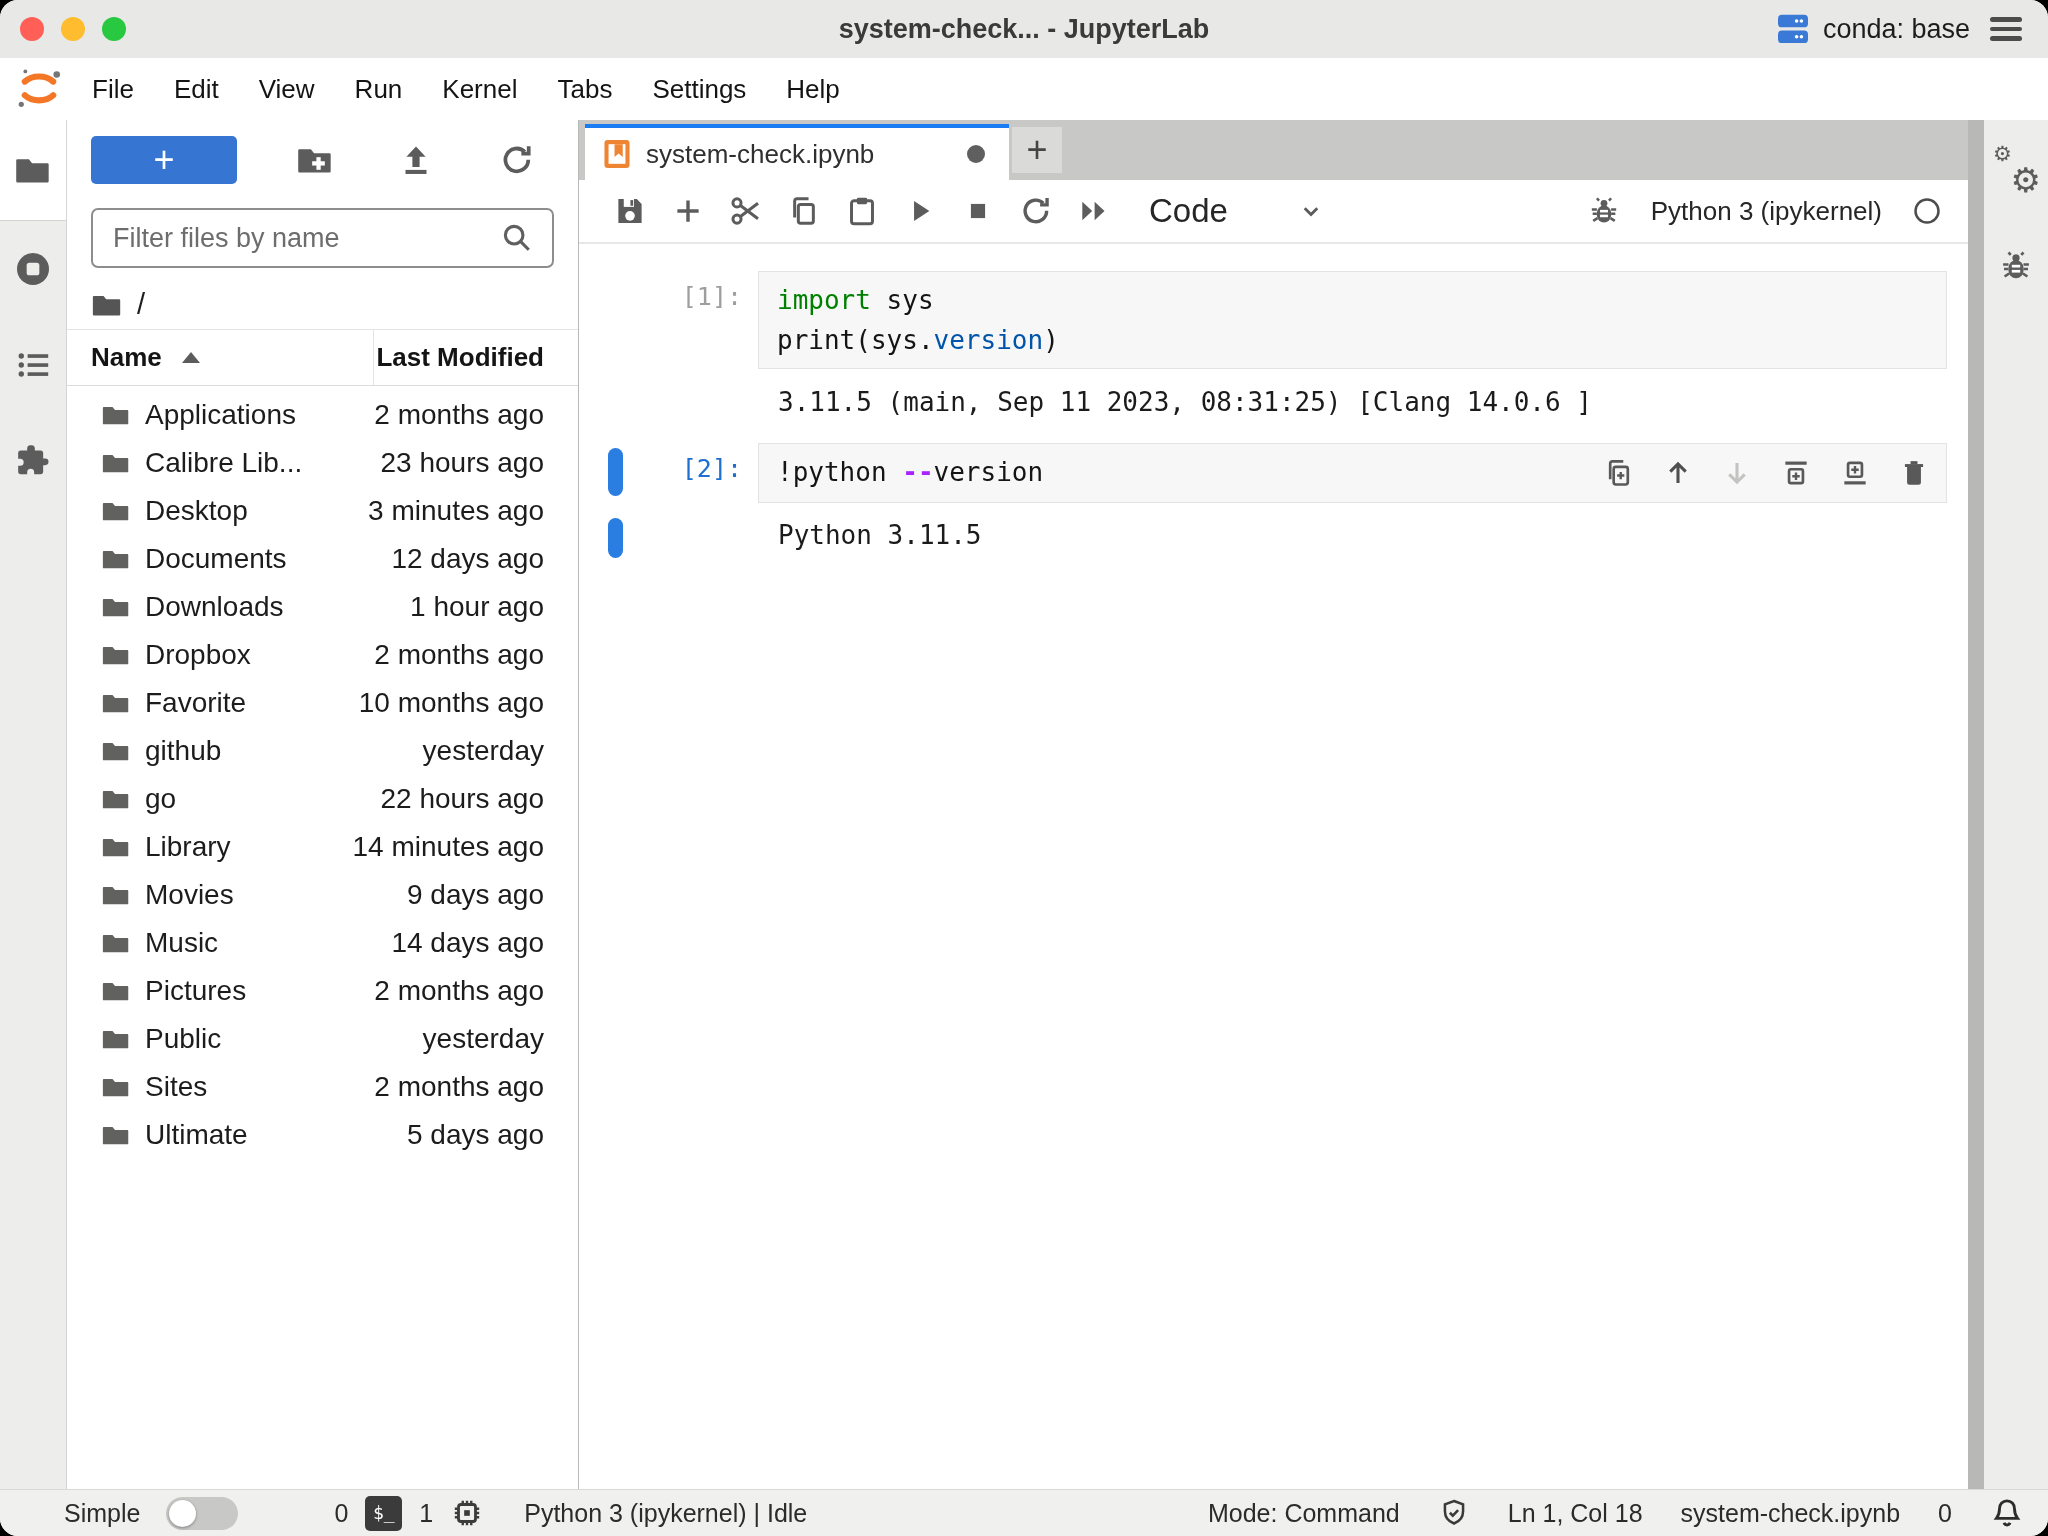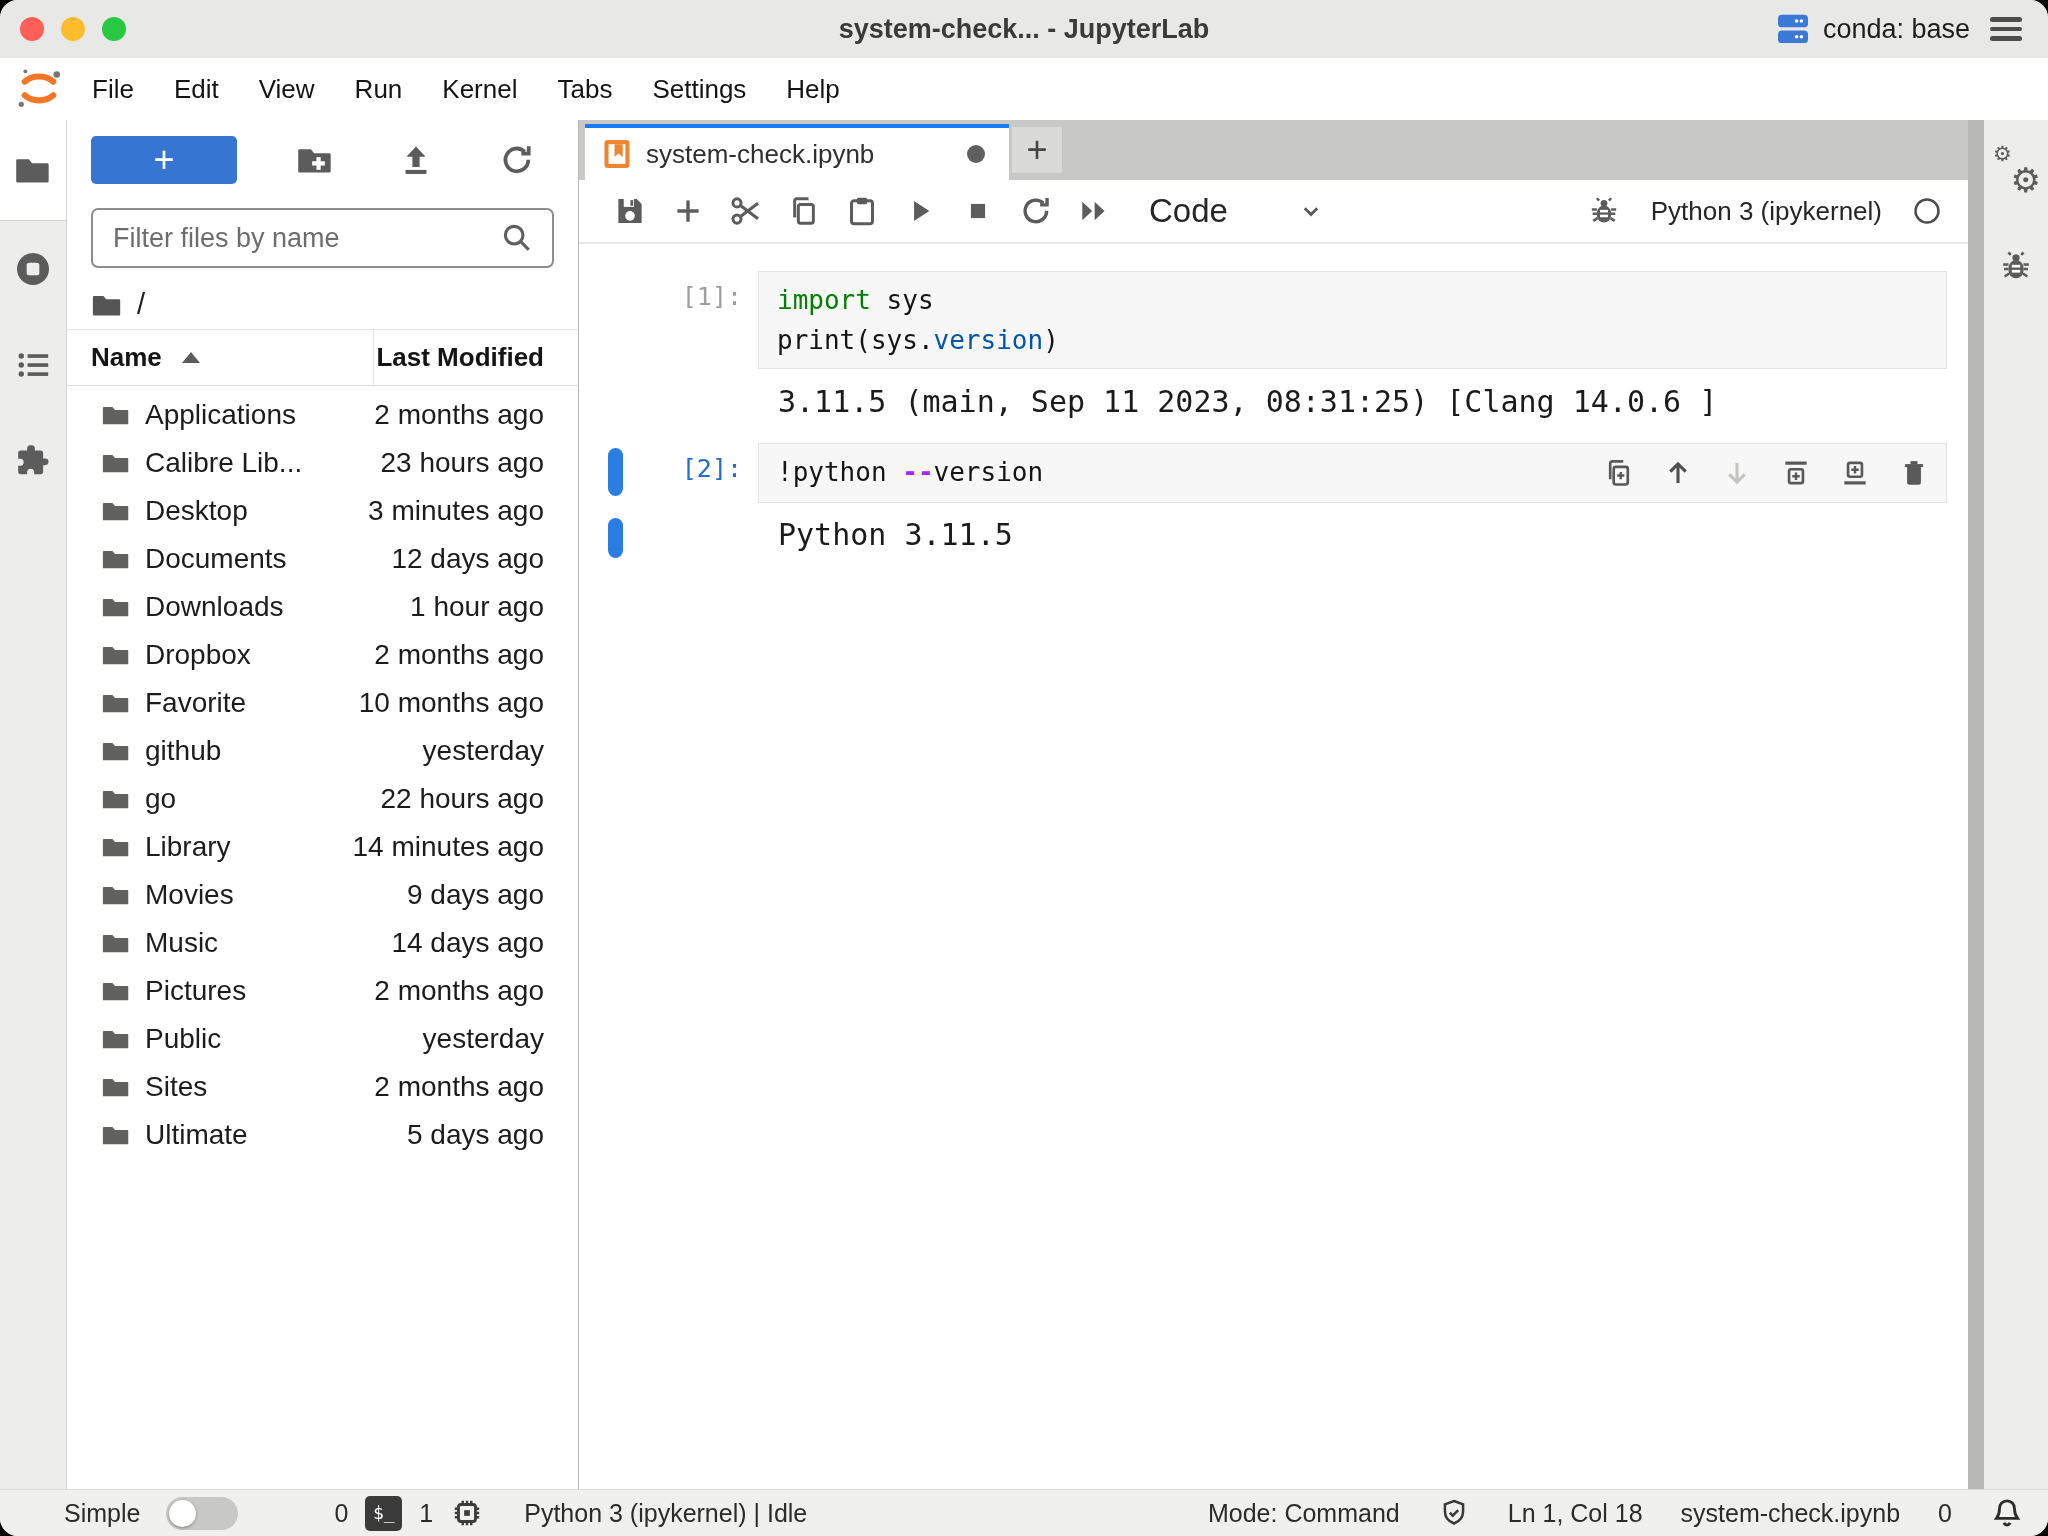--- a/index.html
+++ b/index.html
@@ -79,21 +79,21 @@
   .collapser.c-in{top:5px;height:48px;}
   .collapser.c-out{top:0;height:40px;}
   .input-box{flex:1;background:#f7f7f7;border:1px solid #e3e3e2;padding:8px 18px;position:relative;min-height:42px;}
   .code-line{font-family:"DejaVu Sans Mono",monospace;font-size:26px;line-height:40px;color:#141414;white-space:pre;}
   .tok-keyword{color:#008000;font-weight:normal;}
   .tok-property{color:#0055aa;}
   .tok-operator{color:#aa22ff;font-weight:bold;}
   .cell-toolbar{position:absolute;right:16px;top:50%;transform:translateY(-50%);display:flex;align-items:center;gap:27px;}
   .ct-btn{display:flex;align-items:center;justify-content:center;}
   .output-row{display:flex;margin-top:16px;}
-  .output-text{font-family:"DejaVu Sans Mono",monospace;font-size:30px;line-height:34px;color:#1b1b1b;padding-left:20px;white-space:pre;}
+  .output-text{font-family:"DejaVu Sans Mono",monospace;font-size:26px;line-height:34px;color:#1b1b1b;padding-left:20px;white-space:pre;}
   .cell-2{margin-top:24px;}
   .out-2{margin-top:15px;}
 
   .scroll-strip{width:16px;background:#b8b8b7;flex:0 0 auto;}
   .right-bar{width:64px;background:#ededec;display:flex;flex-direction:column;align-items:center;padding-top:30px;gap:52px;flex:0 0 auto;}
   .gears{position:relative;width:46px;height:46px;color:#5c5c5c;}
   .gears .g-big{position:absolute;right:-2px;bottom:-4px;font-size:34px;font-family:"DejaVu Sans",sans-serif;}
   .gears .g-small{position:absolute;left:0;top:-8px;font-size:21px;font-family:"DejaVu Sans",sans-serif;}
 
   

